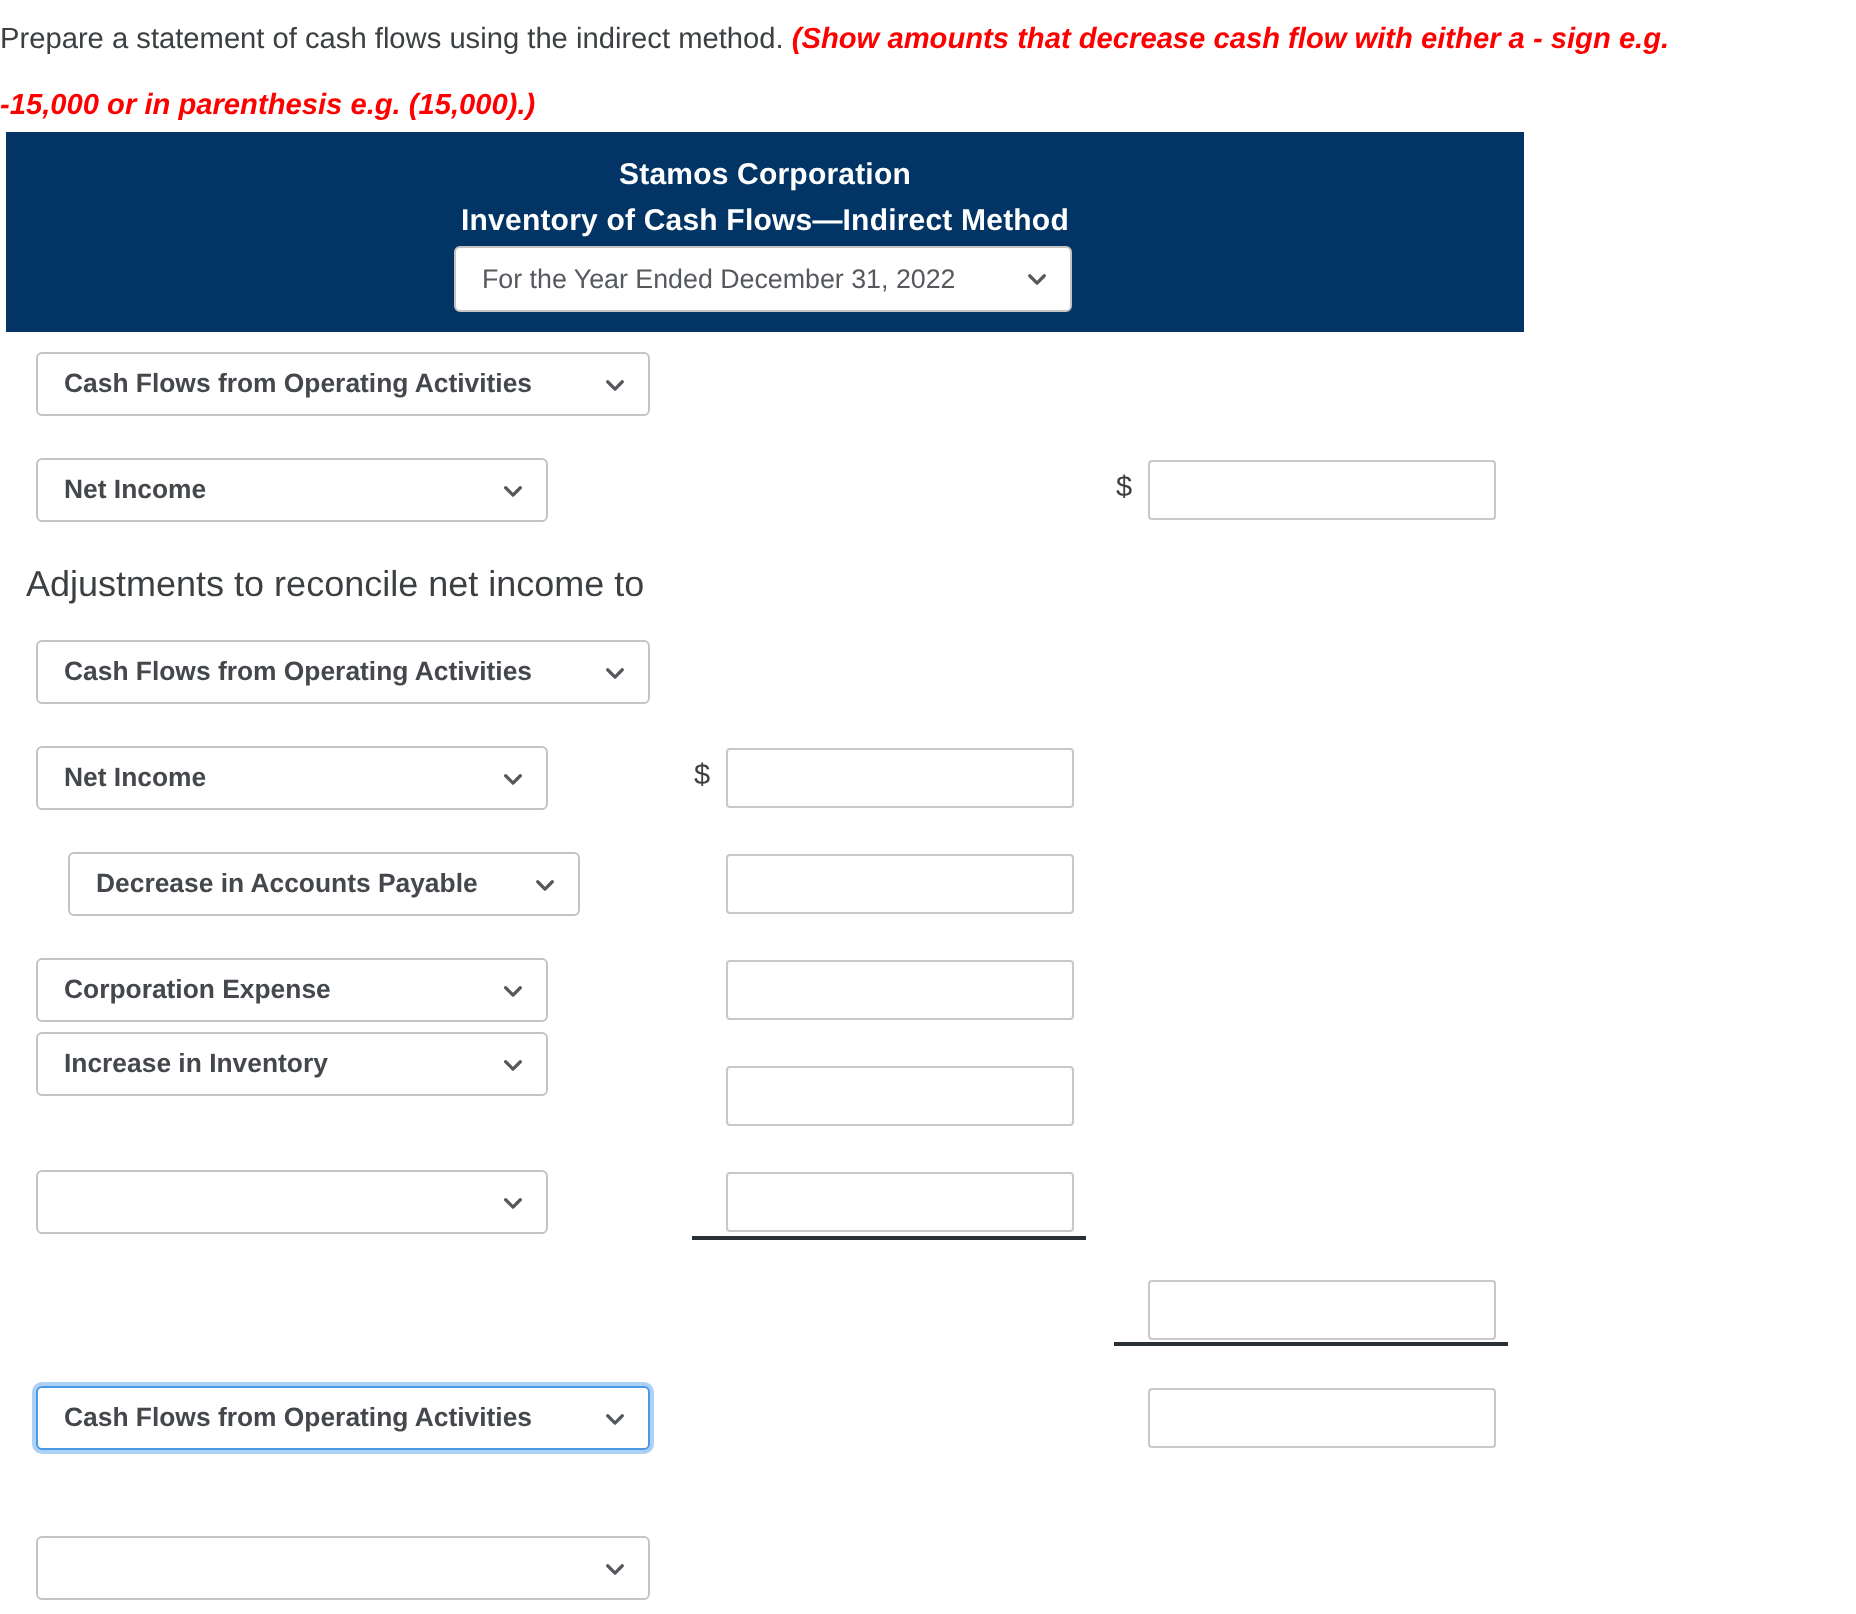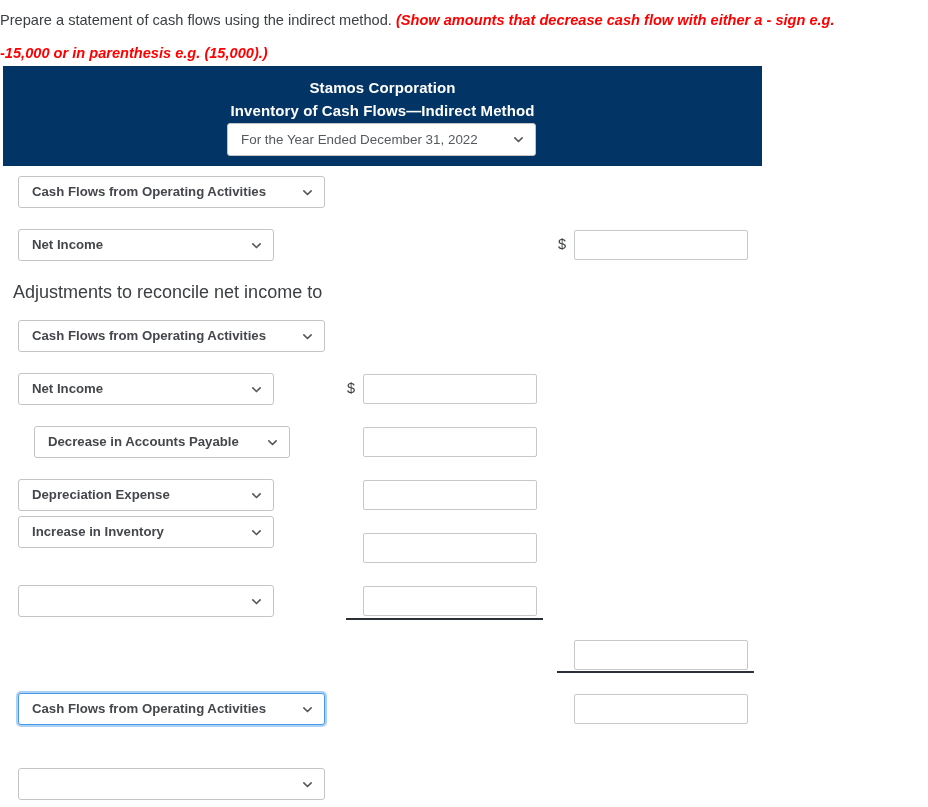--- a/index.html
+++ b/index.html
@@ -195,21 +195,21 @@
   <span>Decrease in Accounts Payable</span>
   <span class="caret">
     <svg width="13" height="13" viewBox="0 0 16 16">
         <path d="M3.5 6 L8 10.5 L12.5 6" fill="none" stroke="currentColor" stroke-width="2" stroke-linecap="round" stroke-linejoin="round"></path>
       </svg>
   </span>
 </div>
 <input class="txt" style="left: 363px; top: 427px; width: 174px;" type="text" value="">
 
 <div class="sel" style="left:18px; top:479px; width:256px;">
-  <span>Depreciation Expense</span>
+  <span>Corporation Expense</span>
   <span class="caret">
     <svg width="13" height="13" viewBox="0 0 16 16">
         <path d="M3.5 6 L8 10.5 L12.5 6" fill="none" stroke="currentColor" stroke-width="2" stroke-linecap="round" stroke-linejoin="round"></path>
       </svg>
   </span>
 </div>
 <input class="txt" style="left: 363px; top: 480px; width: 174px;" type="text" value="">
 
 <div class="sel" style="left:18px; top:516px; width:256px;">
   <span>Increase in Inventory</span>

